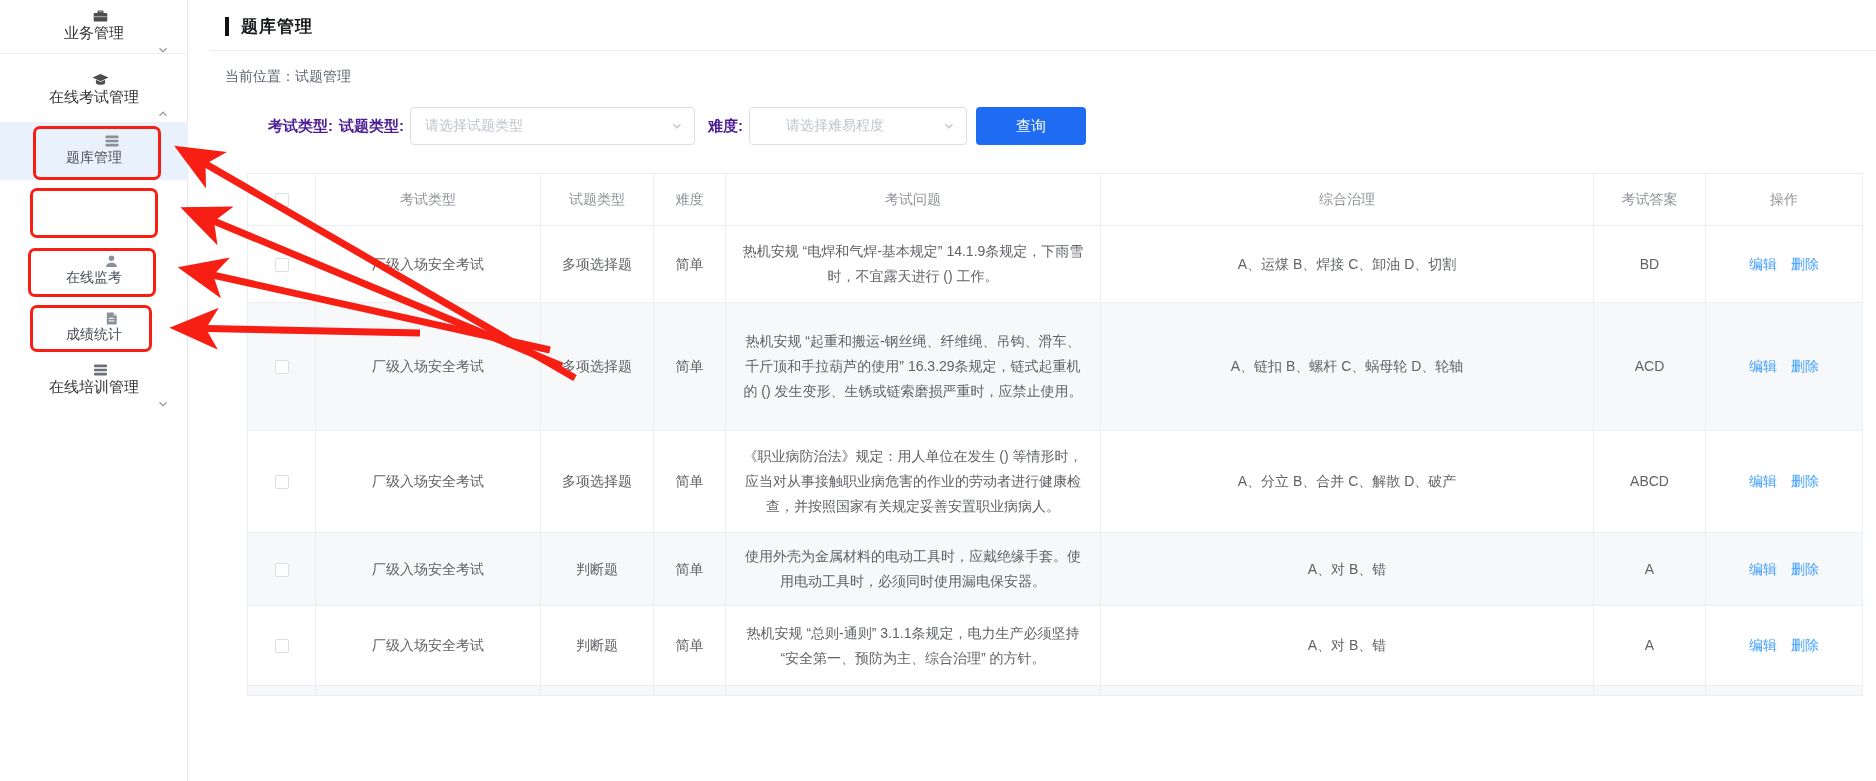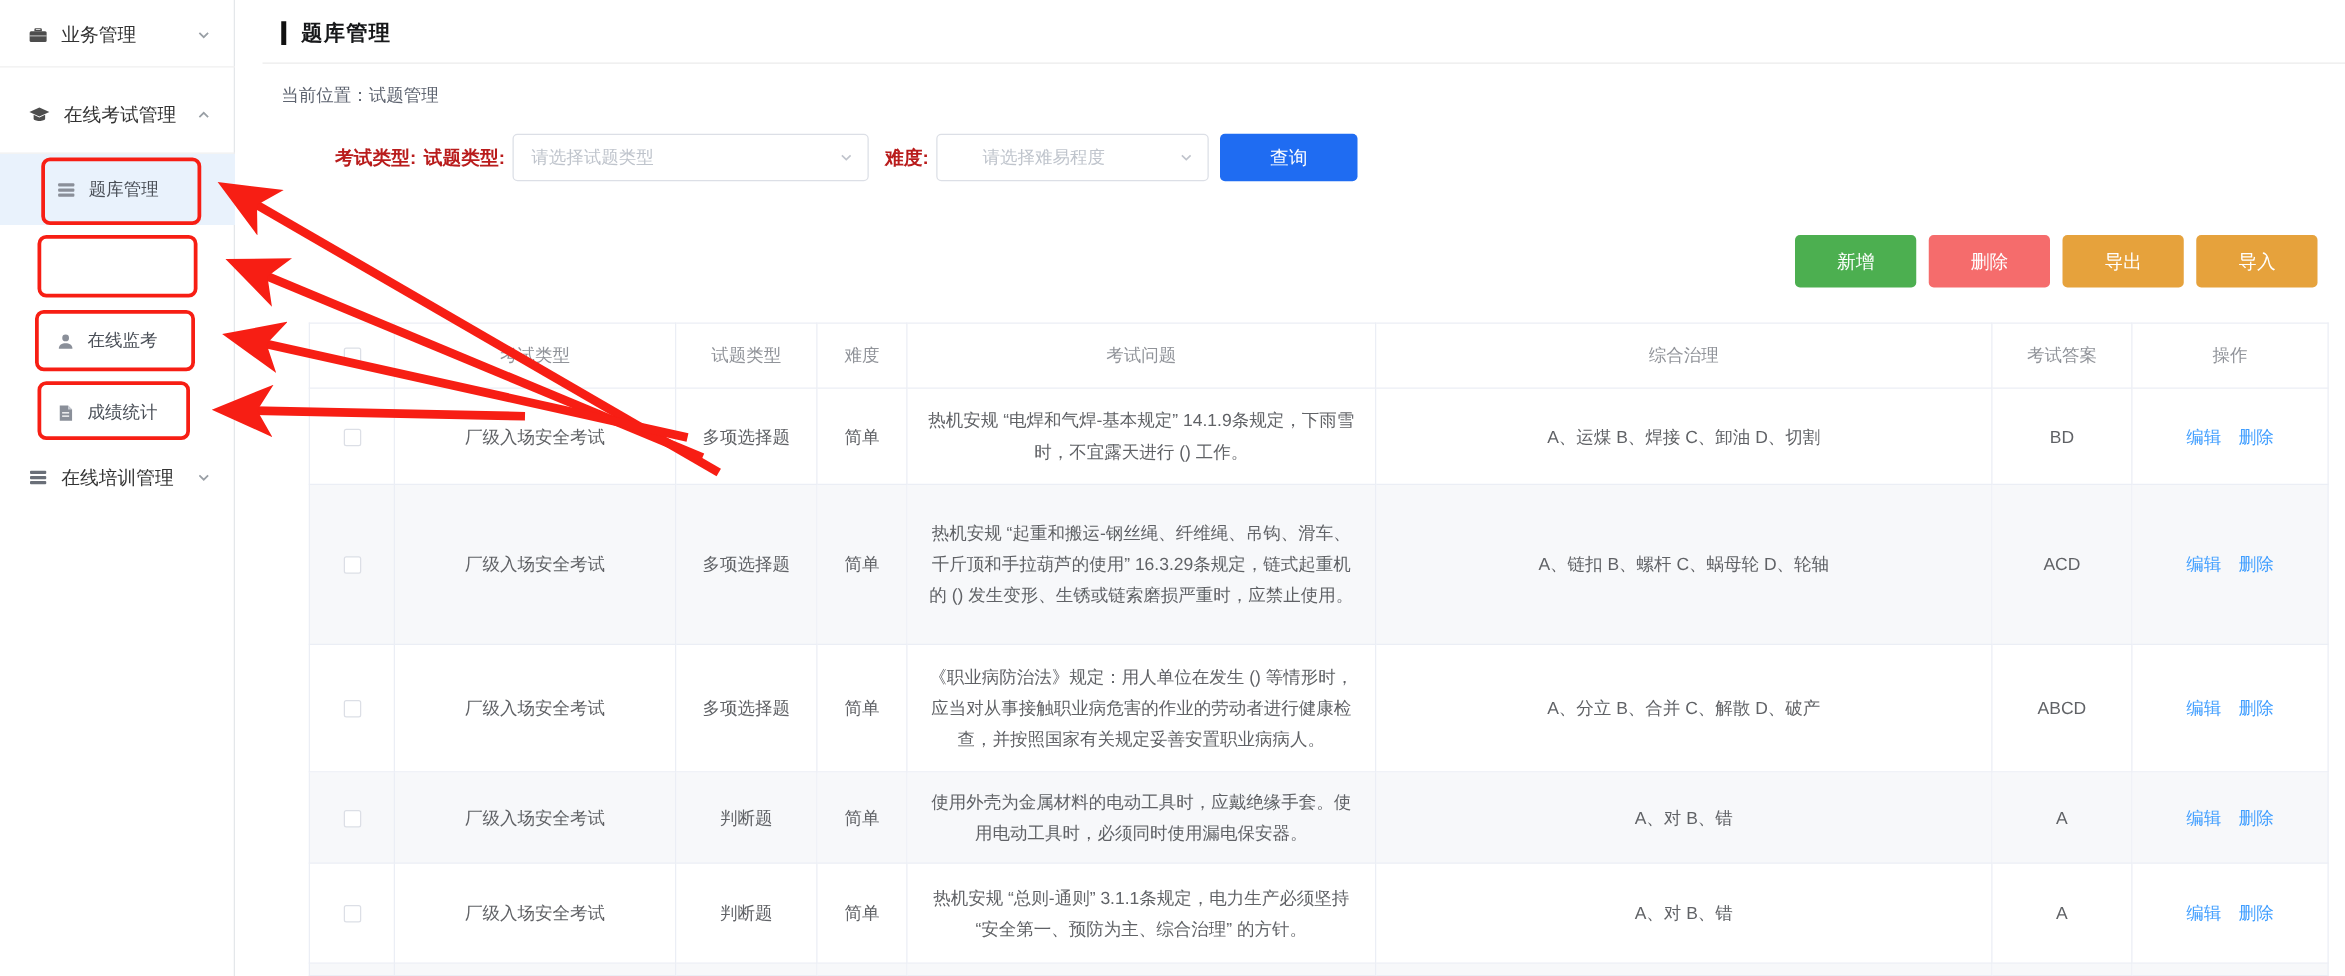--- a/index.html
+++ b/index.html
@@ -11,39 +11,39 @@
   html,body{margin:0;padding:0;}
   body{
     width:1876px;height:781px;overflow:hidden;position:relative;background:#fff;
     font-family:"Liberation Sans","DejaVu Sans",sans-serif;font-size:14px;color:#333;
   }
   
   .layout{display:flex;width:100%;height:100%;}
   .sidebar{position:relative;width:188px;height:781px;border-right:1px solid #e4e7ea;background:#fff;flex:0 0 188px;}
   .main{position:relative;flex:1;height:781px;overflow:hidden;}
   
-  .side-row{position:absolute;left:0;width:188px;display:flex;align-items:center;cursor:pointer;}
+  .side-row{position:absolute;left:0;width:188px;display:flex;align-items:center;cursor:pointer;flex-direction:column;}
   .side-row .lbl{font-size:15px;color:#333;}
   .side-row .chev{margin-left:auto;margin-right:18px;display:flex;align-items:center;}
   .group-icon{margin:0 10px 0 22px;display:flex;align-items:center;}
   .sub-icon{margin:0 10px 0 45px;display:flex;align-items:center;}
   .sub-row .lbl{font-size:14px;color:#4a4f57;}
   .divider-h{position:absolute;left:0;width:188px;height:1px;background:#efefef;}
   .selected-bg{position:absolute;left:0;top:123px;width:188px;height:57px;background:var(--selected-bg);}
   
   .red-box{position:absolute;border:3px solid var(--annotation-red);border-radius:7px;pointer-events:none;z-index:98;}
   
   .page-title{margin:14px 0 0 37px;display:flex;align-items:center;height:24px;}
   .title-bar{width:4px;height:19px;background:#111;margin-right:12px;}
   .title-text{font-size:17px;font-weight:bold;color:#17181a;letter-spacing:1px;}
   .title-divider{margin:12px 0 0 22px;height:1px;background:#ececec;}
   .breadcrumb{margin:17px 0 0 37px;height:16px;color:#5e6470;font-size:14px;}
   
   .filter-row{margin:23px 0 0 80px;display:flex;align-items:center;height:38px;}
-  .f-label{font-weight:bold;color:#b91c1c;font-size:15px;margin-right:6px;}
+  .f-label{font-weight:bold;color:#4c1d95;font-size:15px;margin-right:6px;}
   .select{position:relative;height:38px;border:1px solid #dcdfe6;border-radius:4px;background:#fff;display:flex;align-items:center;padding:0 30px 0 14px;cursor:pointer;}
   .select .ph{color:#bfc4cc;font-size:14px;}
   .select .sel-chev{position:absolute;right:10px;top:11px;}
   .sel-1{width:215px;margin-right:10px;}
   .sel-2{width:285px;margin-right:13px;}
   .sel-3{width:218px;margin-right:9px;padding-left:36px;}
   .btn-search{width:110px;height:38px;border:none;border-radius:4px;background:var(--primary-blue);color:#fff;font-size:15px;cursor:pointer;font-family:inherit;}
   
   .actions-row{margin-top:43px;height:42px;display:flex;justify-content:flex-end;padding-right:22px;gap:10px;}
   .btn{min-width:97px;height:42px;border:none;border-radius:4px;color:#fff;font-size:15px;cursor:pointer;font-family:inherit;}
@@ -182,26 +182,20 @@
         <span class="ph">请选择难易程度</span>
         <span class="sel-chev">
           <svg width="14" height="14" viewBox="0 0 16 16">
               <polyline points="4,6 8,10 12,6" fill="none" stroke="#c0c4cc" stroke-width="1.5"></polyline>
             </svg>
         </span>
       </div>
       <button class="btn-search">查询</button>
     </div>
 
-    <div class="actions-row">
-      <button class="btn btn-green">新增</button>
-      <button class="btn btn-red">删除</button>
-      <button class="btn btn-orange">导出</button>
-      <button class="btn btn-orange">导入</button>
-    </div>
 
     <table class="tbl">
       <colgroup>
         <col style="width:68px">
           <col style="width:225px">
           <col style="width:113px">
           <col style="width:72px">
         <col style="width:375px">
           <col style="width:493px">
           <col style="width:112px">

